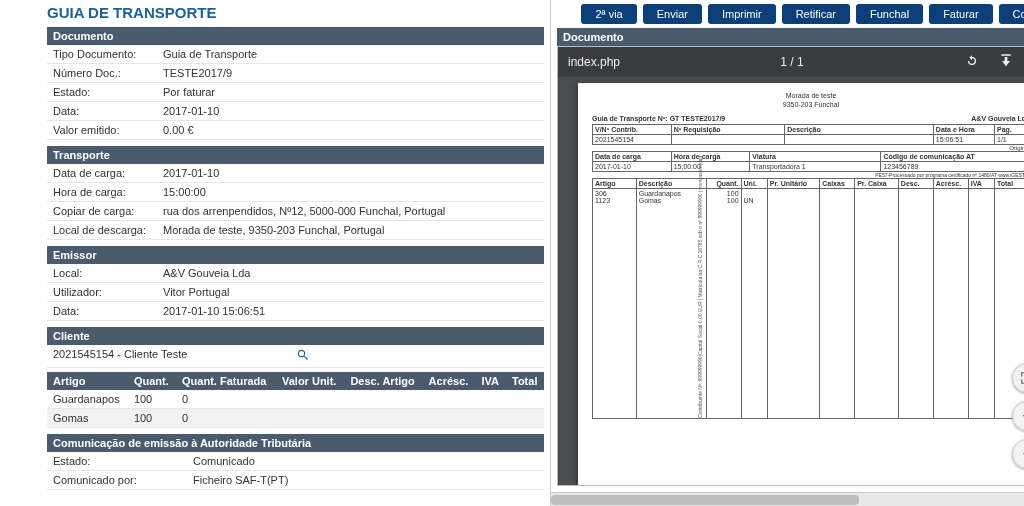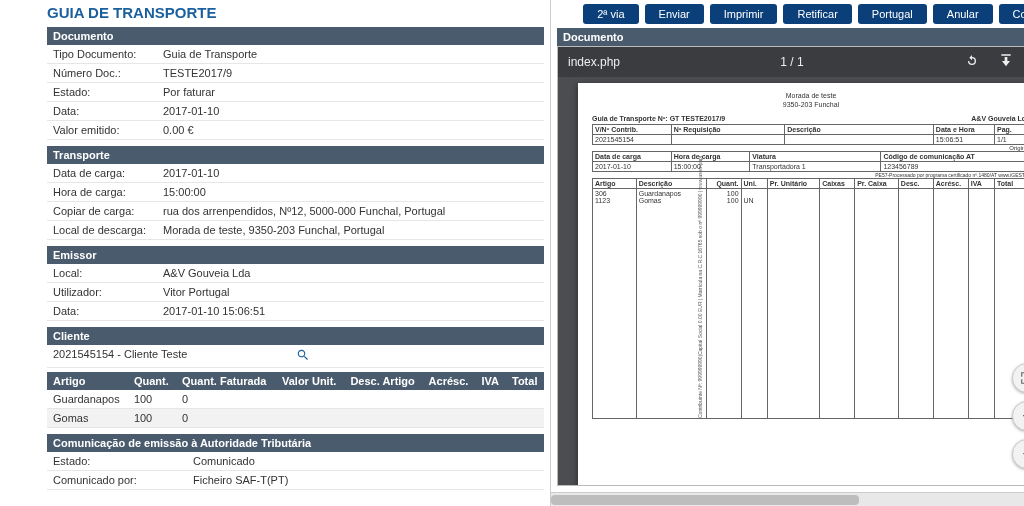--- a/index.html
+++ b/index.html
@@ -320,22 +320,22 @@
     </tbody>
       </table>
   </div>
 
   <div class="right-pane">
     <div class="top-buttons">
       <button class="btn">2ª via</button>
       <button class="btn">Enviar</button>
       <button class="btn">Imprimir</button>
       <button class="btn">Retificar</button>
-      <button class="btn">Portugal</button>
-      <button class="btn">Anular</button>
+      <button class="btn">Funchal</button>
+      <button class="btn">Faturar</button>
       <button class="btn">Copiar</button>
     </div>
 
     <div class="sec-hdr-right">Documento</div>
 
     <div class="pdf-wrap">
       <div class="pdf-toolbar">
         <span>index.php</span>
         <span class="spacer"></span>
         <span>1  /  1</span>

